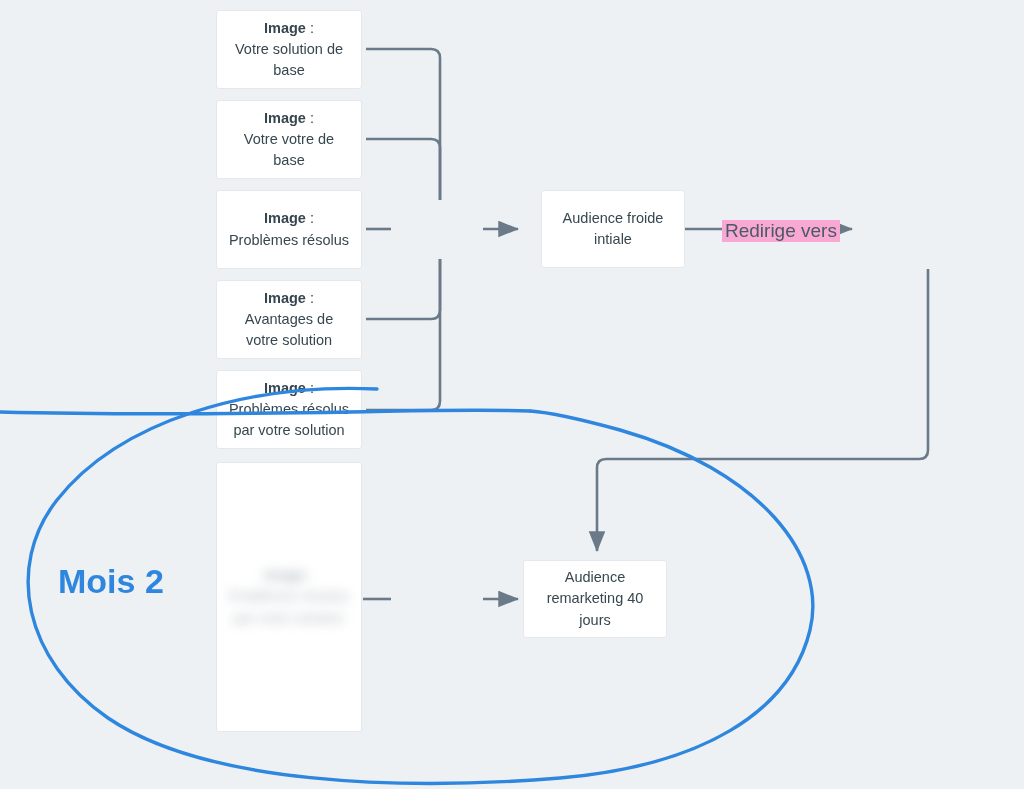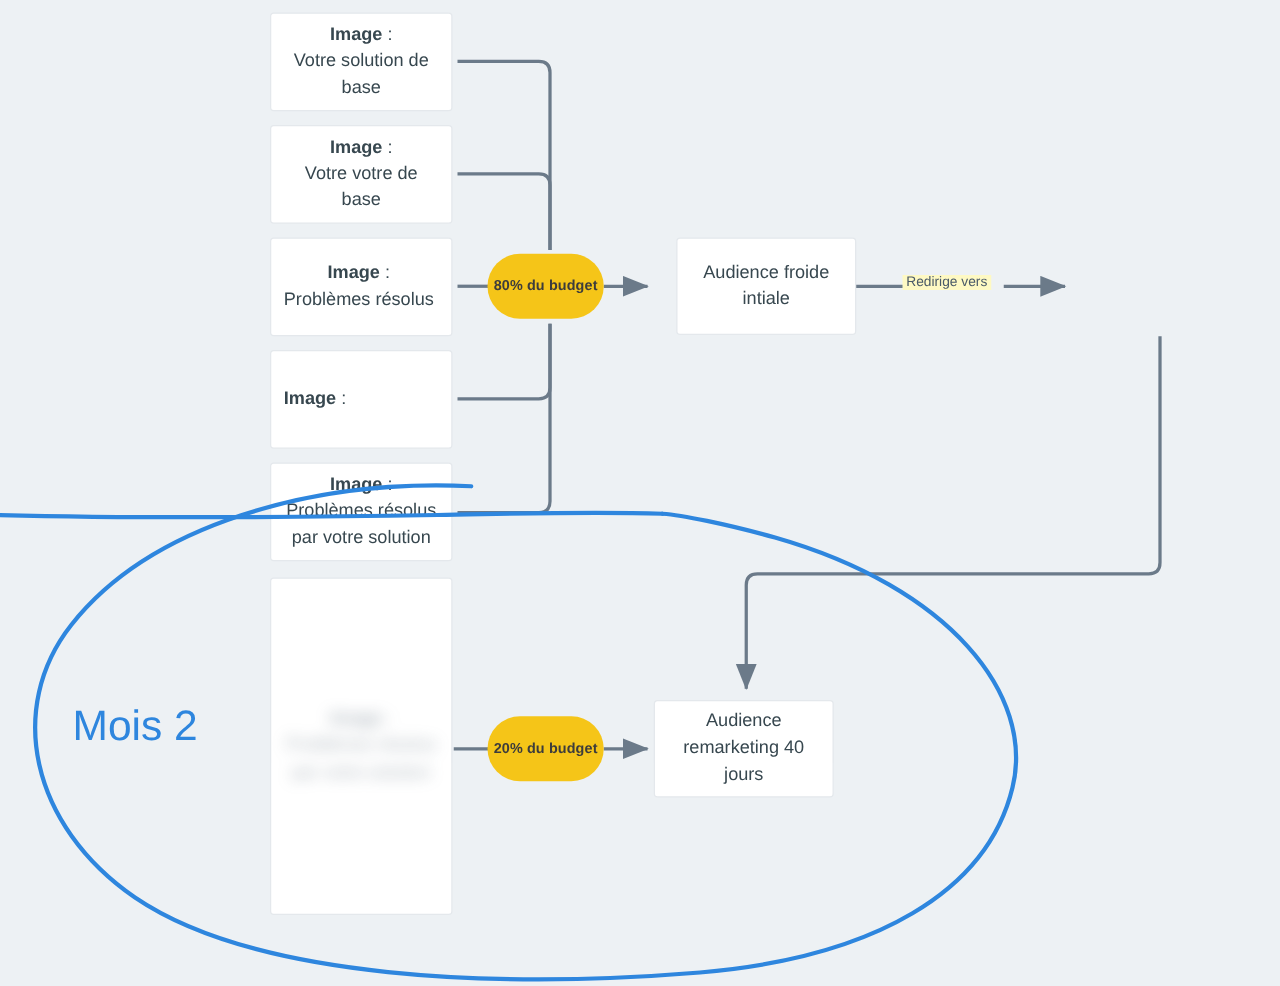--- a/index.html
+++ b/index.html
@@ -18,21 +18,21 @@
     overflow: hidden;
   }
   .node {
     position: absolute;
     background: #ffffff;
     border: 1px solid #e4e8ec;
     border-radius: 3px;
     box-sizing: border-box;
     display: flex;
     align-items: center;
-    justify-content: flex-start;
+    justify-content: center;
     text-align: center;
     color: #37474f;
     font-size: 14.5px;
     line-height: 1.45;
     padding: 6px 10px;
     z-index: 3;
   }
   .node .txt { display: block; }
   .node b { font-weight: bold; }
   .pill {
@@ -44,23 +44,23 @@
     justify-content: center;
     color: #3c3c3c;
     font-size: 11.5px;
     font-weight: bold;
     letter-spacing: 0.1px;
     z-index: 5;
     box-sizing: border-box;
   }
   .edge-label {
     position: absolute;
-    font-size: 11px;
+    font-size: 19px;
     color: #4a5a68;
-    background: #fef9c3;
+    background: #f9a8d4;
     padding: 0 3px;
     z-index: 4;
     white-space: nowrap;
   }
   .loop-label {
     position: absolute;
     font-size: 34px;
     color: #2e86de;
     z-index: 6;
     white-space: nowrap;
@@ -145,49 +145,43 @@
 
   <div class="node" style="left:216px; top:100px; width:146px; height:79px;">
     <span class="txt"><b>Image</b><span> :</span><br><span>Votre votre de base</span></span>
   </div>
 
   <div class="node" style="left:216px; top:190px; width:146px; height:79px;">
     <span class="txt"><b>Image</b><span> :</span><br><span>Problèmes résolus</span></span>
   </div>
 
   <div class="node" style="left:216px; top:280px; width:146px; height:79px;">
-    <span class="txt"><b>Image</b><span> :</span><br></span>
+    <span class="txt"><b>Image</b><span> :</span><br><span>Avantages de votre solution</span></span>
   </div>
 
   <div class="node" style="left:216px; top:370px; width:146px; height:79px;">
     <span class="txt"><b>Image</b><span> :</span><br><span>Problèmes résolus par votre solution</span></span>
   </div>
 
   <div class="blur-node" style="left:216px; top:462px; width:146px; height:270px;">
     <span class="blurred"><b>Image</b><span> :</span><br><span>Problèmes résolus par votre solution</span></span>
   </div>
 
-  <div class="pill" style="left:390px; top:203px; width:93px; height:52px;">
-    <span>80% du budget</span>
-  </div>
 
-  <div class="pill" style="left:390px; top:573px; width:93px; height:52px;">
-    <span>20% du budget</span>
-  </div>
 
   <div class="node" style="left:541px; top:190px; width:144px; height:78px;">
     <span class="txt">Audience froide intiale</span>
   </div>
 
   <div class="node" style="left:523px; top:560px; width:144px; height:78px;">
     <span class="txt">Audience remarketing 40 jours</span>
   </div>
 
 
   <div class="edge-label" style="left:722px; top:220px;">
     <span>Redirige vers</span>
   </div>
 
-  <div class="loop-label" style="left:58px; top:562px;">
+  <div class="loop-label" style="left:58px; top:562px;font-weight:bold;">
     <span>Mois 2</span>
   </div>
 
 </div>
 
 </body></html>

